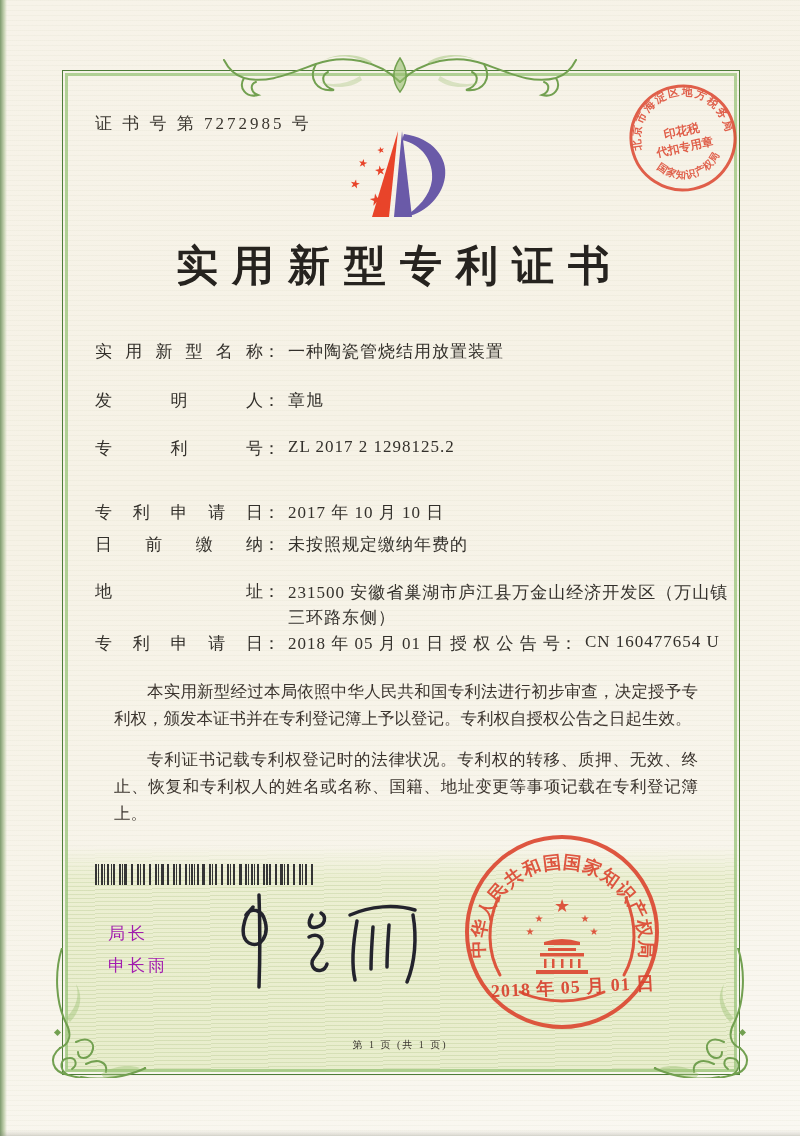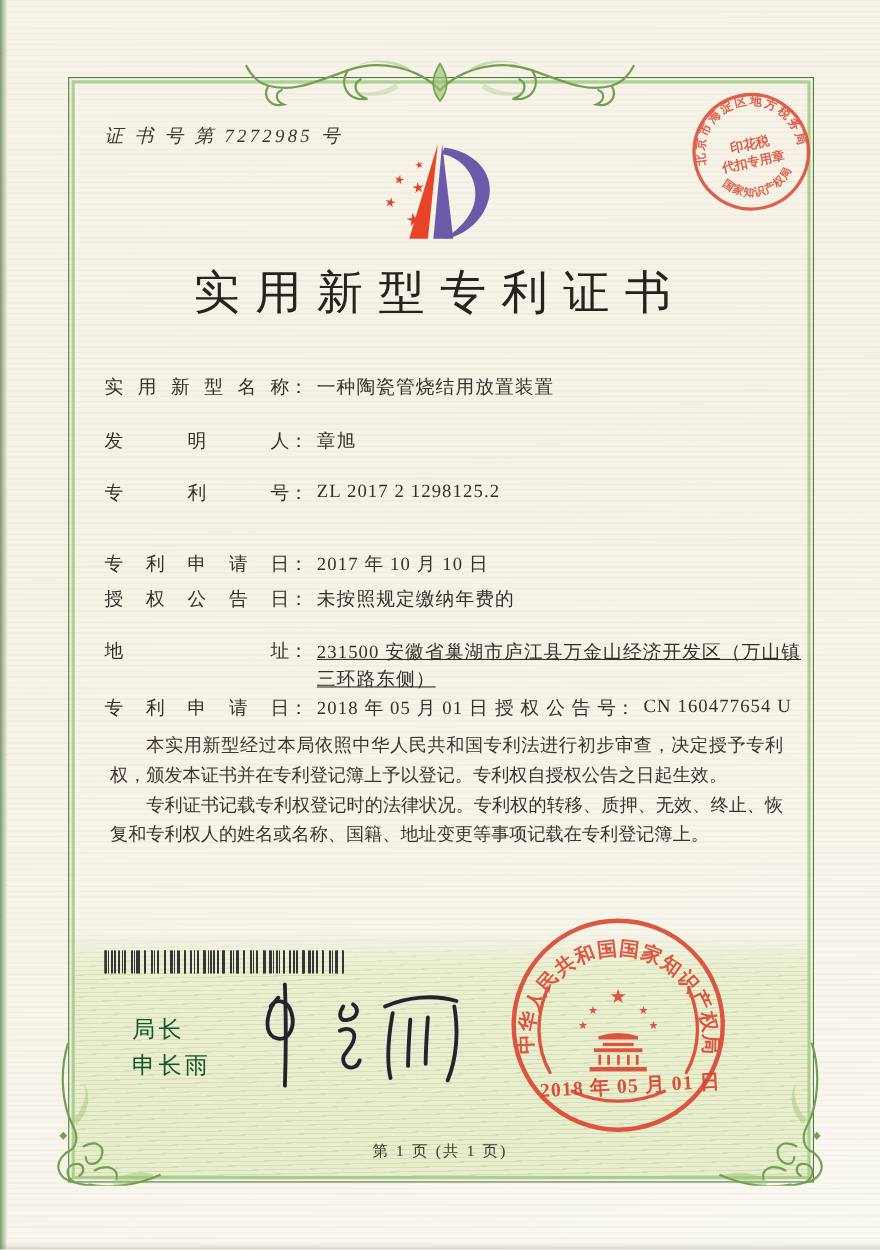--- a/index.html
+++ b/index.html
@@ -22,56 +22,56 @@
   .frame::before{content:"";position:absolute;inset:2px;border:3px solid rgba(154,196,122,0.75);}
 
   .tint{position:absolute;left:66px;right:64px;top:846px;bottom:64px;
     background:
       linear-gradient(180deg,rgba(233,239,205,0) 0%,rgba(231,237,200,0.7) 14%,rgba(228,235,196,0.8) 100%);}
   .tint::after{content:"";position:absolute;inset:0;
     background:repeating-linear-gradient(179deg,rgba(140,170,90,0.20) 0 1px,transparent 1px 4px);
     -webkit-mask-image:linear-gradient(180deg,transparent 0,#000 18%);
             mask-image:linear-gradient(180deg,transparent 0,#000 18%);}
 
-  .cert-no{position:absolute;left:95px;top:112px;font-size:17px;letter-spacing:3px;color:#3a362f;font-style:italic;}
+  .cert-no{position:absolute;left:95px;top:112px;font-size:17px;letter-spacing:3px;color:#3a362f;}
   .title{position:absolute;left:0;right:0;top:238px;text-align:center;
-    font-size:42px;font-weight:400;letter-spacing:14px;color:#26231f;}
+    font-size:42px;font-weight:700;letter-spacing:14px;color:#26231f;}
 
   .logo{position:absolute;left:330px;top:120px;}
   .stamp-tax{position:absolute;left:608px;top:63px;}
   .seal-gov{position:absolute;left:462px;top:832px;z-index:6;}
   .seal-date{position:absolute;left:478px;top:975px;width:190px;text-align:center;z-index:7;
     font-size:18px;font-weight:700;color:#d8422e;letter-spacing:1px;transform:rotate(-3deg);opacity:.92;}
 
   .fields{position:absolute;left:0;top:0;width:800px;font-size:17px;color:#33302b;}
   .frow{position:absolute;left:95px;white-space:nowrap;}
   .lbl{display:inline-block;width:168px;text-align:justify;text-align-last:justify;vertical-align:top;}
   .colon{display:inline-block;margin-right:8px;vertical-align:top;}
   .fval{display:inline-block;vertical-align:top;letter-spacing:1px;}
-  .fval.wrap{white-space:normal;width:445px;line-height:25px;text-decoration:underline;}
+  .fval.wrap{white-space:normal;width:445px;line-height:25px;}
   .frow2{position:absolute;left:450px;white-space:nowrap;}
   .lbl5{display:inline-block;width:110px;text-align:justify;text-align-last:justify;vertical-align:top;}
 
   .body-text{position:absolute;left:100px;top:664px;width:612px;
     font-size:16.5px;line-height:27px;text-align:justify;color:#3b342e;}
-  .body-text p{margin:0;text-indent:2em;}
+  .body-text p{margin:14px;text-indent:2em;}
 
   .barcode{position:absolute;left:95px;top:864px;width:220px;height:21px;z-index:3;opacity:.85;
     background-image:
       repeating-linear-gradient(90deg,#15151a 0 2px,transparent 2px 6px),
       repeating-linear-gradient(90deg,#15151a 0 1px,transparent 1px 9px),
       repeating-linear-gradient(90deg,transparent 0 3px,#15151a 3px 4px,transparent 4px 13px);}
 
-  .official{position:absolute;left:120px;font-size:21px;letter-spacing:3px;color:#14532d;z-index:4;}
+  .official{position:absolute;left:108px;font-size:17px;letter-spacing:3px;color:#a21caf;z-index:4;}
   .official.t1{top:922px;}
   .official.t2{top:954px;}
   .signature{position:absolute;left:215px;top:893px;z-index:4;}
 
   .footer{position:absolute;left:0;right:0;top:1038px;text-align:center;
-    font-size:14px;letter-spacing:2px;color:#3a362f;}
+    font-size:10px;letter-spacing:2px;color:#3a362f;}
 
   .ornament{position:absolute;z-index:2;}
   .corner-bl{left:46px;top:948px;}
   .corner-br{left:634px;top:948px;transform:scaleX(-1);}
   .band-top{left:220px;top:42px;}
 
   svg text.seal-arc{font-family:"Liberation Serif",serif;font-weight:700;}
 </style>
 </head>
 <body>
@@ -159,21 +159,21 @@
   <div class="frow" style="top:389px">
     <span class="lbl">发明人</span><span class="colon">：</span><span class="fval">章旭</span>
   </div>
   <div class="frow" style="top:437px">
     <span class="lbl">专利号</span><span class="colon">：</span><span class="fval">ZL 2017 2 1298125.2</span>
   </div>
   <div class="frow" style="top:501px">
     <span class="lbl">专利申请日</span><span class="colon">：</span><span class="fval">2017 年 10 月 10 日</span>
   </div>
   <div class="frow" style="top:533px">
-    <span class="lbl">授权公告日</span><span class="colon">：</span><span class="fval">未按照规定缴纳年费的</span>
+    <span class="lbl">日前缴纳</span><span class="colon">：</span><span class="fval">未按照规定缴纳年费的</span>
   </div>
   <div class="frow" style="top:580px">
     <span class="lbl">地址</span><span class="colon">：</span><span class="fval wrap">231500 安徽省巢湖市庐江县万金山经济开发区（万山镇三环路东侧）</span>
   </div>
   <div class="frow" style="top:632px">
     <span class="lbl">专利申请日</span><span class="colon">：</span><span class="fval">2018 年 05 月 01 日</span>
   </div>
   <div class="frow2" style="top:632px">
     <span class="lbl5">授权公告号</span><span class="colon">：</span><span class="fval">CN 160477654 U</span>
   </div>

